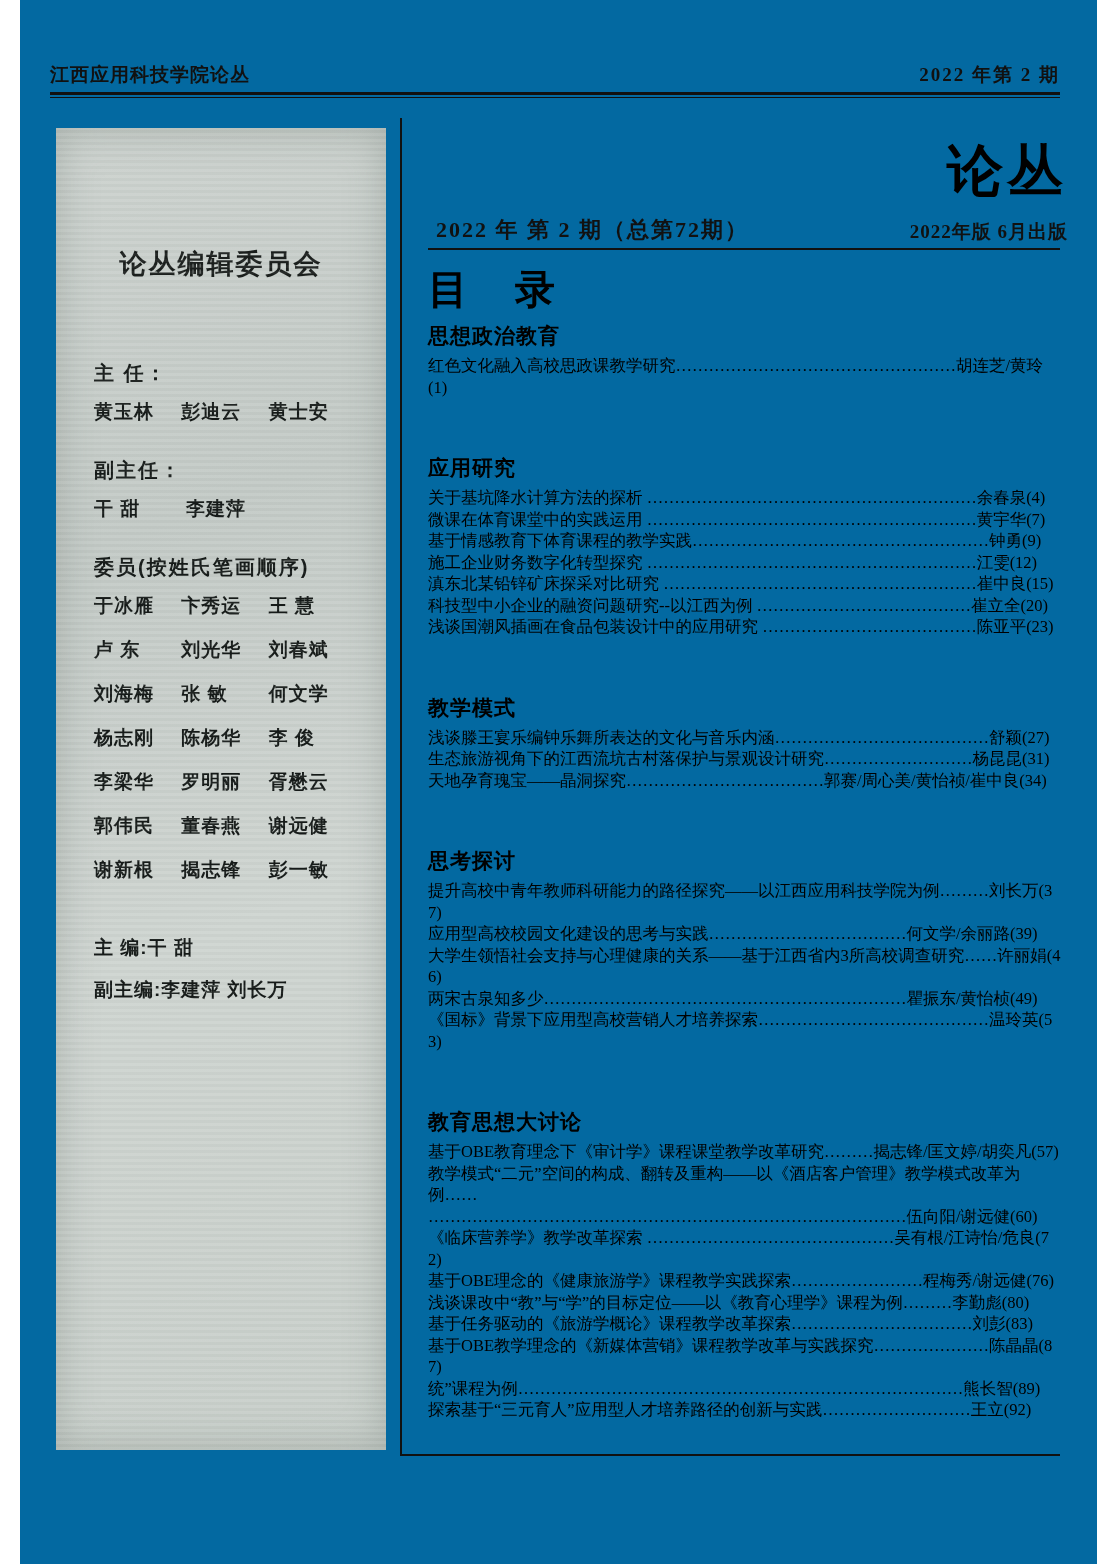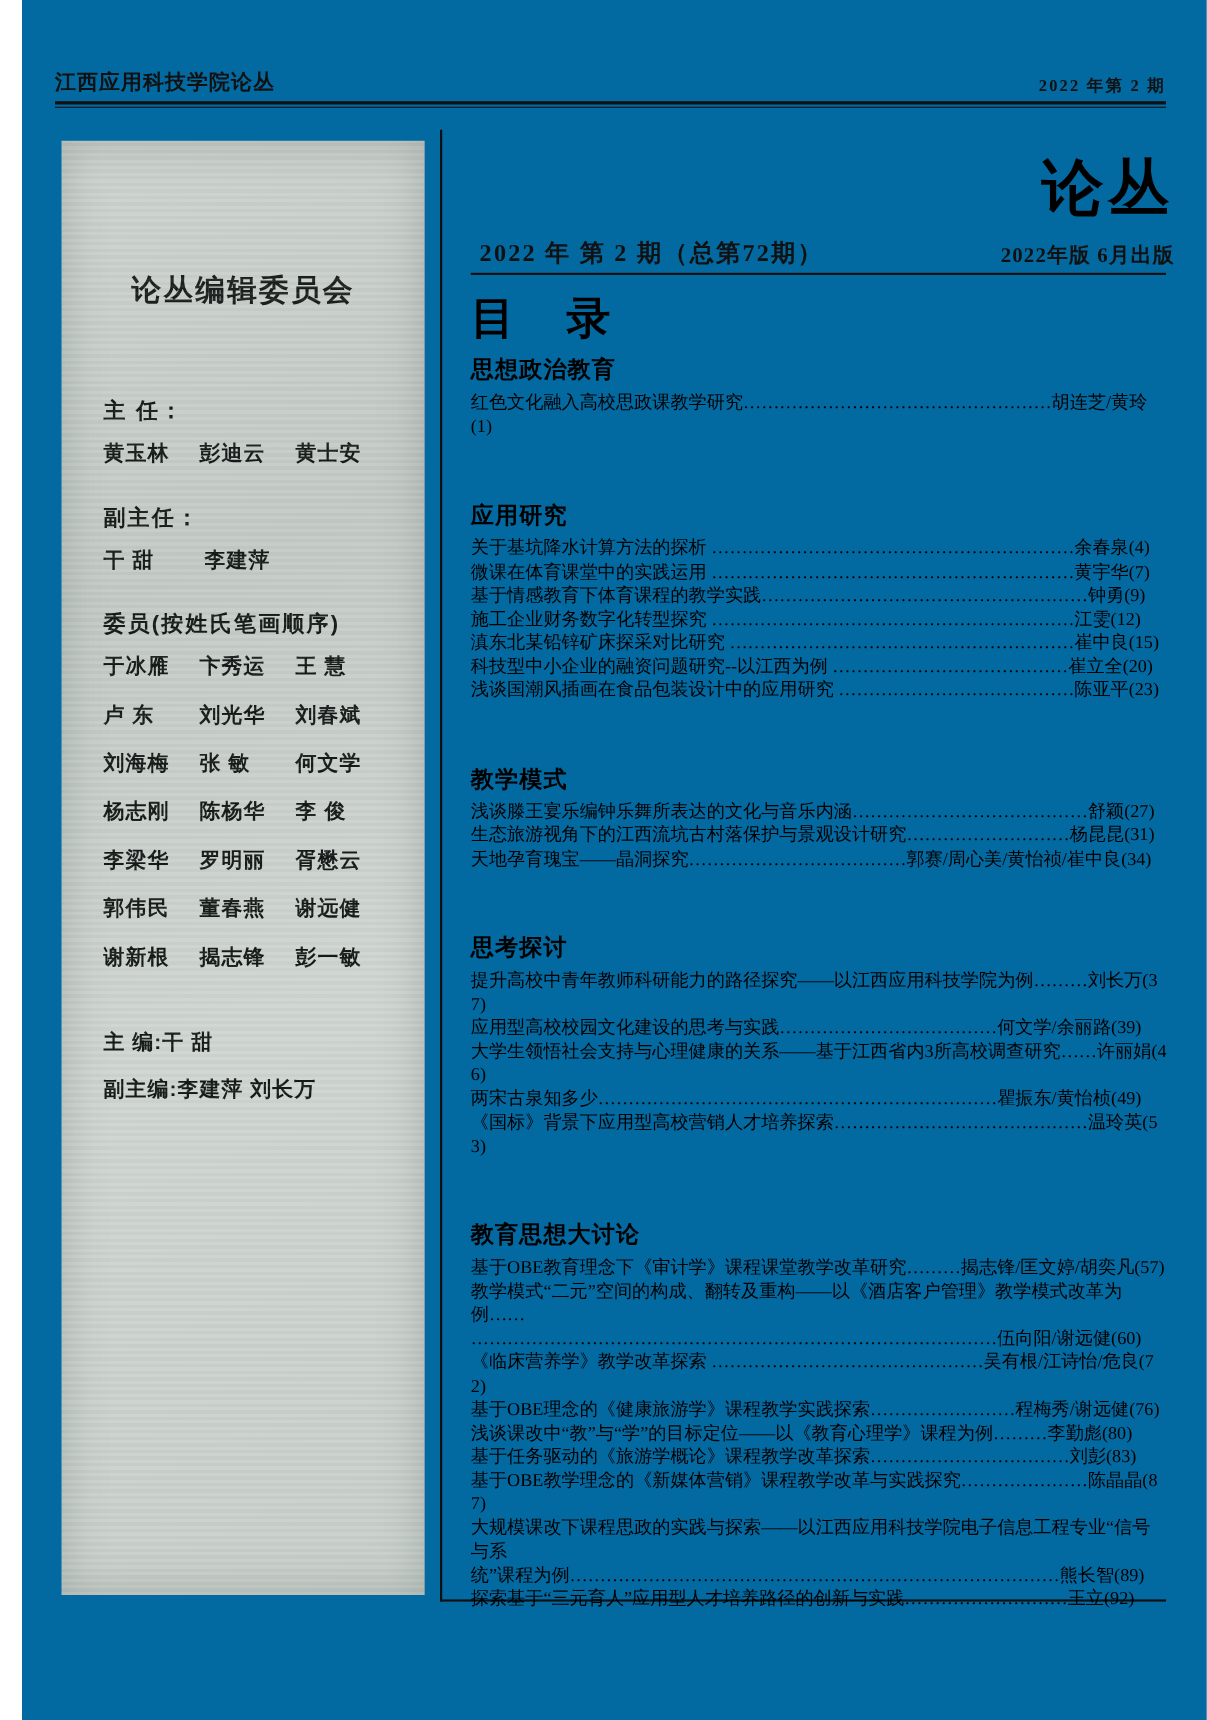--- a/index.html
+++ b/index.html
@@ -27,21 +27,21 @@
     top: 62px;
     width: 1010px;
     display: flex;
     justify-content: space-between;
     align-items: flex-end;
     font-weight: bold;
     font-size: 19px;
     letter-spacing: 1px;
   }
   .runhead .left { font-size: 19px; }
-  .runhead .right { font-size: 15px; letter-spacing: 2px; }
+  .runhead .right { font-size: 19px; letter-spacing: 2px; }
   .runhead-rule {
     position: absolute;
     left: 30px;
     top: 92px;
     width: 1010px;
     height: 3px;
     background: #111;
   }
   .runhead-rule2 {
     position: absolute;
@@ -337,19 +337,18 @@
     <div class="sec">
       <div class="sec-title">教育思想大讨论</div>
       <span class="entry">基于OBE教育理念下《审计学》课程课堂教学改革研究………揭志锋/匡文婷/胡奕凡(57)</span>
       <span class="entry">教学模式“二元”空间的构成、翻转及重构——以《酒店客户管理》教学模式改革为例……</span>
       <span class="entry">……………………………………………………………………………伍向阳/谢远健(60)</span>
       <span class="entry">《临床营养学》教学改革探索 ………………………………………吴有根/江诗怡/危良(72)</span>
       <span class="entry">基于OBE理念的《健康旅游学》课程教学实践探索……………………程梅秀/谢远健(76)</span>
       <span class="entry">浅谈课改中“教”与“学”的目标定位——以《教育心理学》课程为例………李勤彪(80)</span>
       <span class="entry">基于任务驱动的《旅游学概论》课程教学改革探索……………………………刘彭(83)</span>
       <span class="entry">基于OBE教学理念的《新媒体营销》课程教学改革与实践探究…………………陈晶晶(87)</span>
-      <span class="entry">大规模课改下课程思政的实践与探索——以江西应用科技学院电子信息工程专业“信号与系</span>
       <span class="entry">统”课程为例………………………………………………………………………熊长智(89)</span>
       <span class="entry">探索基于“三元育人”应用型人才培养路径的创新与实践………………………王立(92)</span>
     </div>
 
   </div>
 </div>
 
 </body></html>

